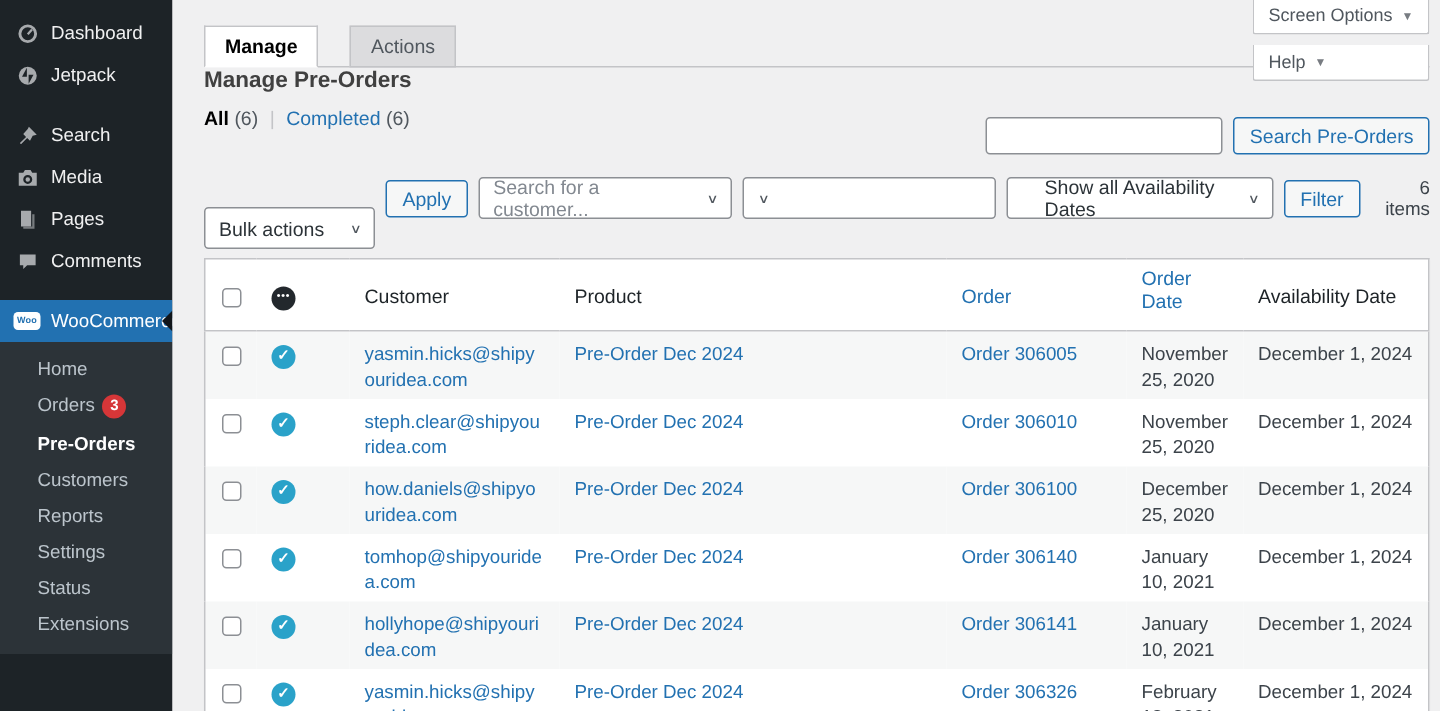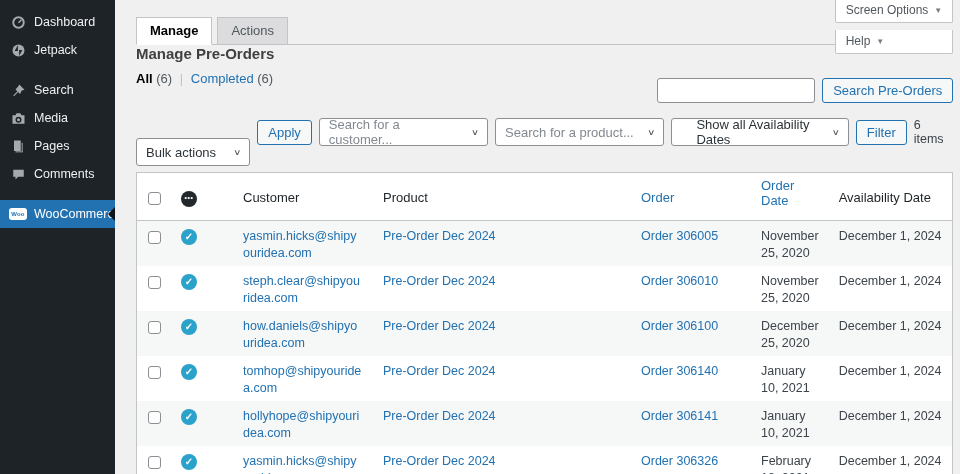--- a/index.html
+++ b/index.html
@@ -23,38 +23,38 @@
   .count-badge { display:inline-block; background:var(--badge); color:#fff; font-size:10px; font-weight:bold; border-radius:50%; min-width:16px; height:16px; line-height:16px; text-align:center; margin-left:5px; vertical-align:middle; }
 
   
   .main { flex:1; position:relative; padding:0 14px 0 21px; background:#f0f0f1; }
 
   .top-links { position:absolute; top:-1px; right:14px; display:flex; gap:7px; z-index:5;flex-direction:column; }
   .top-link { background:#fff; border:1px solid #c3c4c7; border-top:none; border-radius:0 0 2px 2px; padding:4px 10px 5px; font-size:12px; color:#50575e; cursor:pointer; display:flex; align-items:center; gap:6px; }
   .caret { font-size:8px; color:#787c82; }
 
   .nav-tabs { margin-top:17px; border-bottom:1px solid #c3c4c7; display:flex; padding-left:0; }
-  .nav-tab { border:1px solid #c3c4c7; padding:5px 13px 6px; margin-right:5px; margin-bottom:-1px; font-size:13px; cursor:pointer; }
+  .nav-tab { border:1px solid #c3c4c7; padding:5px 13px 6px; margin-right:21px; margin-bottom:-1px; font-size:13px; cursor:pointer; }
   .nav-tab.active { background:#fff; border-bottom-color:#fff; font-weight:bold; color:#000; }
   .nav-tab.inactive { background:#dcdcde; color:#50575e; }
 
   h1.page-title { font-size:15px; font-weight:bold; color:#404040; margin:0 0 9px; }
 
   .views { font-size:13px; color:#50575e; }
   .views .all { color:#000; font-weight:bold; }
   .views a { color:var(--accent); text-decoration:none; cursor:pointer; }
   .views .sep { margin:0 4px; color:#c3c4c7; }
 
   .search-box { position:absolute; top:78px; right:14px; display:flex; align-items:center; gap:7px; }
   .search-input { width:158px; height:25px; border:1px solid #8c8f94; border-radius:3px; background:#fff; padding:0 6px; font-size:13px; }
   .btn { background:#f6f7f7; border:1px solid var(--accent); color:var(--accent); border-radius:3px; padding:4px 10px; font-size:13px; cursor:pointer; font-family:"Liberation Sans",sans-serif; white-space:nowrap; }
 
   .tablenav { display:flex; align-items:center; gap:7px; }
   .tablenav.top { margin-top:12px; }
-  .items-count { margin-left:auto; font-size:12.5px; color:#3c434a; }
+  .items-count { margin-left:auto; font-size:12.5px; color:#3c434a;text-align:right; }
 
   .fake-select { background:#fff; border:1px solid #8c8f94; border-radius:3px; height:28px; padding:0 8px 0 9px; font-size:13px; color:#2c3338; display:inline-flex; align-items:center; justify-content:space-between; gap:8px; cursor:pointer; }
   .fake-select .chev { color:#50575e; font-size:11px; transform:scaleY(.75); }
   .fake-select.gray { color:#828890; }
   .w-bulk { width:116px;margin-top:40px; } .w-cust { width:172px; } .w-prod { width:172px; } .w-avail { width:180px;padding-left:24px; }
 
   
   table.list { width:100%; margin-top:6px; border-collapse:collapse; background:#fff; border:1px solid #c3c4c7; box-shadow:0 1px 1px rgba(0,0,0,.04); }
   table.list th { text-align:left; font-weight:normal; font-size:13px; color:#1d2327; padding:9px 10px 8px; }
   thead th { border-bottom:1px solid #c3c4c7; }
@@ -135,20 +135,30 @@
     </div>
 
     <div class="menu-group">
       <div class="menu-item active">
         <span class="micon">
           <span class="woo-badge">Woo</span>
         </span>
         <span>WooCommerce</span>
         <span class="menu-arrow"></span>
       </div>
+      <div class="submenu">
+        <span class="submenu-item">Home</span>
+        <span class="submenu-item"><span>Orders</span><span class="count-badge">3</span></span>
+        <span class="submenu-item current">Pre-Orders</span>
+        <span class="submenu-item">Customers</span>
+        <span class="submenu-item">Reports</span>
+        <span class="submenu-item">Settings</span>
+        <span class="submenu-item">Status</span>
+        <span class="submenu-item">Extensions</span>
+      </div>
     </div>
 
     <div class="menu-group" style="margin-top:8px;">
       <div class="menu-item">
         
         
       </div>
 
     </div>
   </div>
@@ -190,21 +200,20 @@
       <div class="fake-select w-bulk">
         <span>Bulk actions</span>
         <span class="chev">∨</span>
       </div>
       <button class="btn">Apply</button>
       <div class="fake-select gray w-cust">
         <span>Search for a customer...</span>
         <span class="chev">∨</span>
       </div>
       <div class="fake-select gray w-prod">
-        <span>Search for a product...</span>
         <span class="chev">∨</span>
       </div>
       <div class="fake-select w-avail">
         <span>Show all Availability Dates</span>
         <span class="chev">∨</span>
       </div>
       <button class="btn">Filter</button>
       <span class="items-count">6 items</span>
     </div>
 

